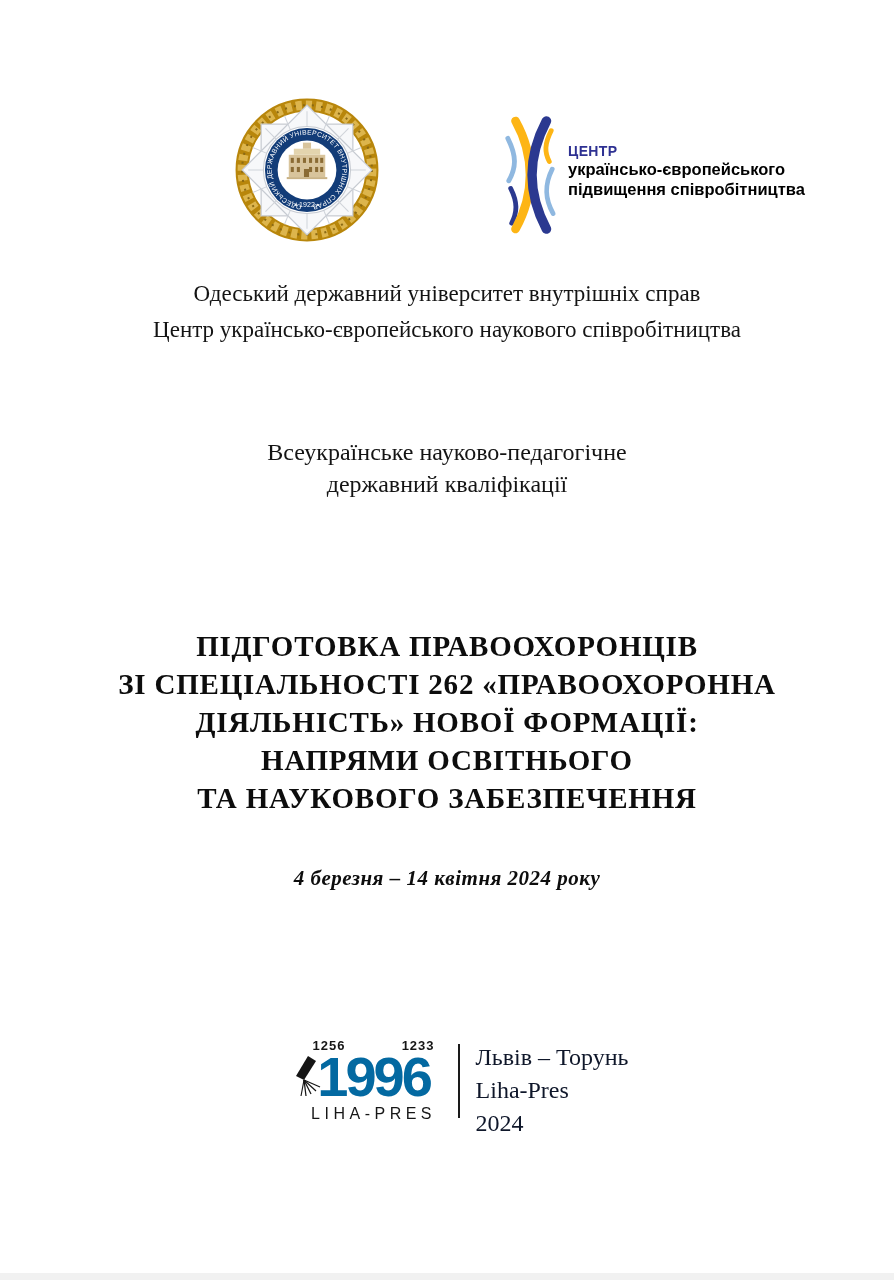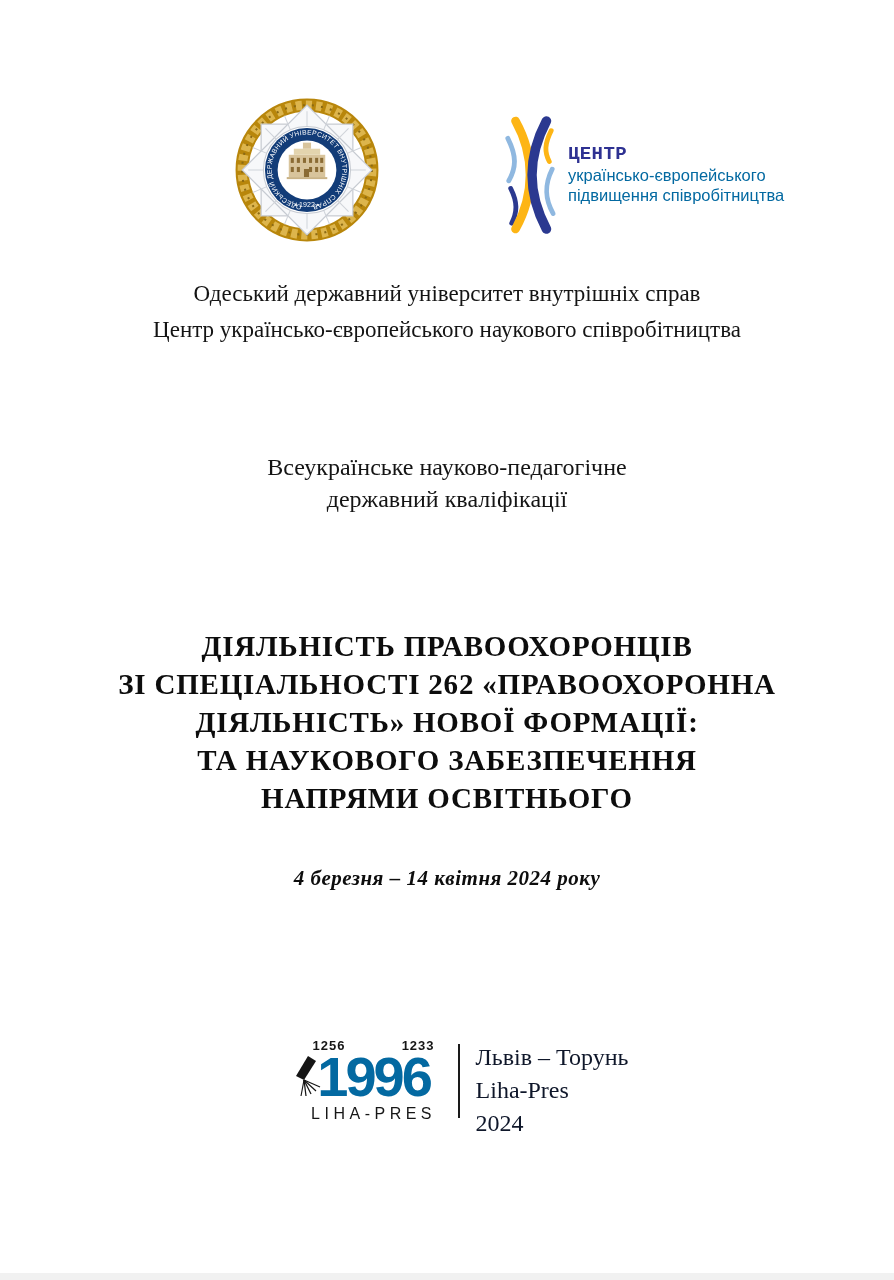--- a/index.html
+++ b/index.html
@@ -5,25 +5,25 @@
   html,body{margin:0;padding:0;background:#ffffff;}
   .page{
     position:relative;width:894px;height:1280px;background:#ffffff;
     font-family:"Liberation Serif", serif;color:#111;overflow:hidden;margin:0 auto;
   }
   
   .emblem{position:absolute;left:231px;top:94px;width:152px;height:152px;}
   .cuesc{position:absolute;left:503px;top:116px;display:flex;}
   .cuesc-mark{width:54px;height:118px;flex:none;}
   .cuesc-text{margin-left:11px;padding-top:27px;font-family:"Liberation Sans", sans-serif;text-align:left;}
-  .cuesc-title{font-size:19px;font-weight:bold;color:#2E3192;letter-spacing:0.4px;font-family:Liberation Mono, monospace;}
-  .cuesc-sub{font-size:16.5px;font-weight:normal;color:#0369a1;line-height:20px;}
+  .cuesc-title{font-size:14px;font-weight:bold;color:#2E3192;letter-spacing:0.4px;}
+  .cuesc-sub{font-size:16.5px;font-weight:bold;color:#000000;line-height:20px;}
   
   .org{position:absolute;top:276px;left:0;right:0;text-align:center;font-size:23px;line-height:36px;color:#141414;}
-  .event{position:absolute;top:451px;left:0;right:0;text-align:center;font-size:24px;line-height:32px;color:#141414;}
+  .event{position:absolute;top:436px;left:0;right:0;text-align:center;font-size:24px;line-height:32px;color:#141414;}
   .main-title{position:absolute;top:627px;left:0;right:0;text-align:center;
     font-size:29px;font-weight:bold;line-height:38px;letter-spacing:0.8px;color:#0d0d0d;}
   .date-line{position:absolute;top:866px;left:0;right:0;text-align:center;
     font-size:21px;font-weight:bold;font-style:italic;letter-spacing:0.5px;color:#0d0d0d;}
   
   .publisher{position:absolute;top:1038px;left:0;right:0;display:flex;justify-content:center;transform:translateX(22px);}
   .liha{position:relative;width:128px;font-family:"Liberation Sans", sans-serif;color:#161616;}
   .liha-nums{display:flex;justify-content:space-between;font-size:13px;font-weight:bold;letter-spacing:1px;padding:0 3px;}
   .liha-year{font-size:56px;font-weight:bold;color:#0369a1;letter-spacing:-3px;line-height:50px;margin-top:-1px;text-align:center;}
   .liha-name{font-size:16px;letter-spacing:4.5px;margin-top:3px;text-align:center;white-space:nowrap;}
@@ -111,25 +111,25 @@
     <div>Одеський державний університет внутрішніх справ</div>
     <div>Центр українсько-європейського наукового співробітництва</div>
   </div>
 
   <div class="event">
     <div>Всеукраїнське науково-педагогічне</div>
     <div>державний кваліфікації</div>
   </div>
 
   <div class="main-title">
-    <div>ДІЯЛЬНІСТЬ ПРАВООХОРОНЦІВ</div>
+    <div>ПІДГОТОВКА ПРАВООХОРОНЦІВ</div>
     <div>ЗІ СПЕЦІАЛЬНОСТІ 262 «ПРАВООХОРОННА</div>
     <div>ДІЯЛЬНІСТЬ» НОВОЇ ФОРМАЦІЇ:</div>
+    <div>НАПРЯМИ ОСВІТНЬОГО</div>
     <div>ТА НАУКОВОГО ЗАБЕЗПЕЧЕННЯ</div>
-    <div>НАПРЯМИ ОСВІТНЬОГО</div>
   </div>
 
   <div class="date-line">4 березня – 14 квітня 2024 року</div>
 
   <div class="publisher">
     <div class="liha">
       <svg class="liha-pen" viewBox="0 0 44 46" aria-hidden="true">
         <polygon points="4,24 16,4 24,9 12,28" fill="#151515"></polygon>
         <g stroke="#151515" stroke-width="1.2" fill="none">
           <line x1="12" y1="28" x2="9" y2="44"></line>

